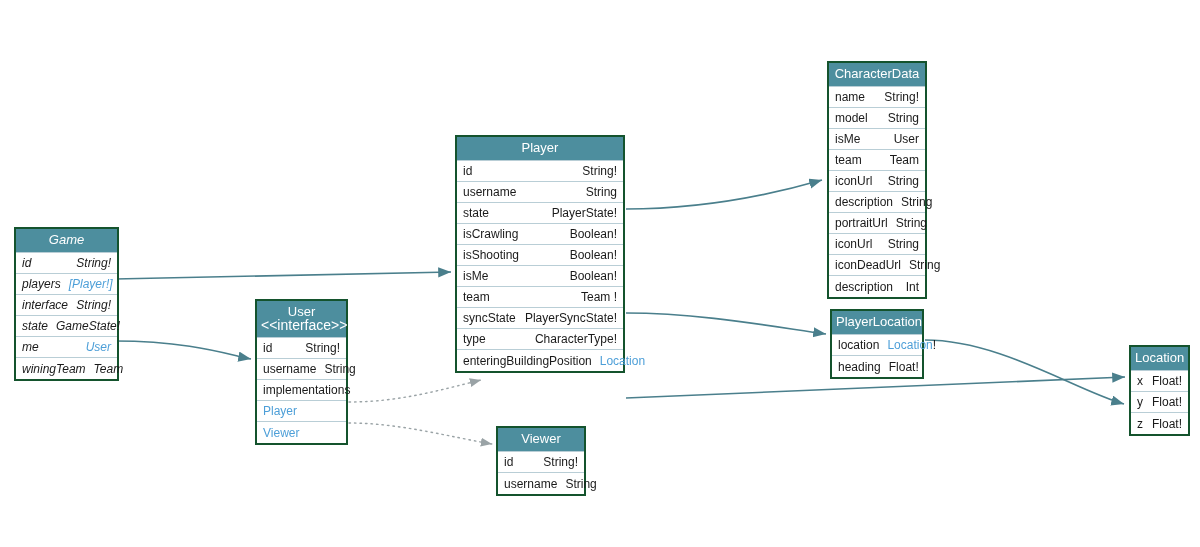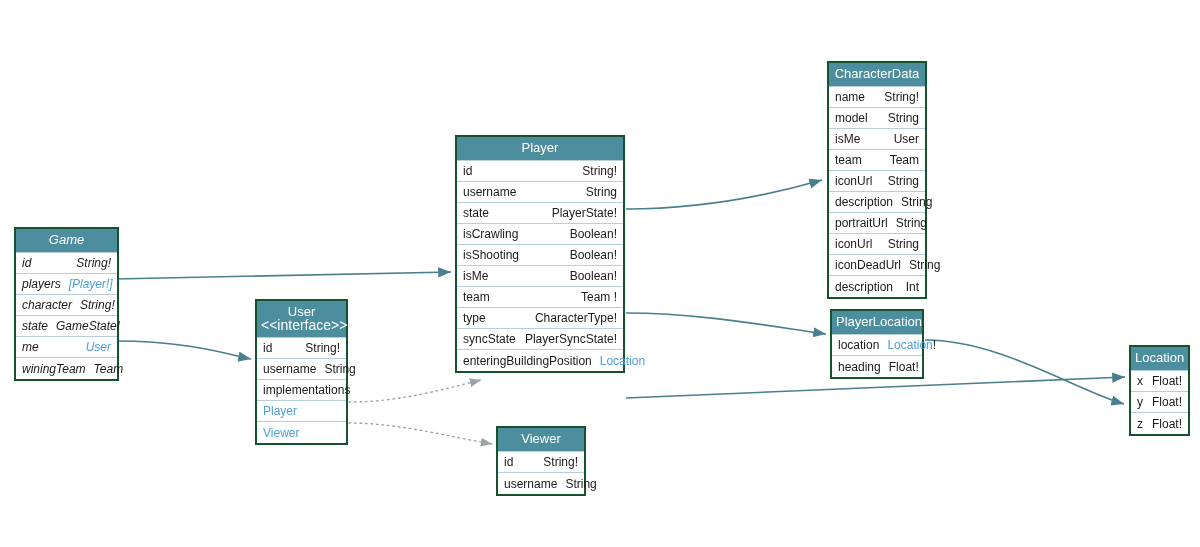--- a/index.html
+++ b/index.html
@@ -117,21 +117,21 @@
         <div class="ent-header"><span>Game</span></div>
         <div class="row">
           <span class="fname">id</span>
           <span class="ftype">String!</span>
         </div>
         <div class="row">
           <span class="fname">players</span>
           <span class="ftype ref">[Player!]</span>
         </div>
         <div class="row">
-          <span class="fname">character</span>
+          <span class="fname">interface</span>
           <span class="ftype">String!</span>
         </div>
         <div class="row">
           <span class="fname">state</span>
           <span class="ftype">GameState!</span>
         </div>
         <div class="row">
           <span class="fname">me</span>
           <span class="ftype ref">User</span>
         </div>
@@ -184,28 +184,28 @@
         </div>
         <div class="row">
           <span class="fname">isMe</span>
           <span class="ftype">Boolean!</span>
         </div>
         <div class="row">
           <span class="fname">team</span>
           <span class="ftype">Team !</span>
         </div>
         <div class="row">
+          <span class="fname">syncState</span>
+          <span class="ftype">PlayerSyncState!</span>
+        </div>
+        <div class="row">
           <span class="fname">type</span>
           <span class="ftype">CharacterType!</span>
         </div>
         <div class="row">
-          <span class="fname">syncState</span>
-          <span class="ftype">PlayerSyncState!</span>
-        </div>
-        <div class="row">
           <span class="fname">enteringBuildingPosition</span>
           <span class="ftype ref">Location</span>
         </div>
       </div>
       <div class="entity" style="left: 496px; top: 426px; width: 90px;">
         <div class="ent-header"><span>Viewer</span></div>
         <div class="row">
           <span class="fname">id</span>
           <span class="ftype">String!</span>
         </div>

